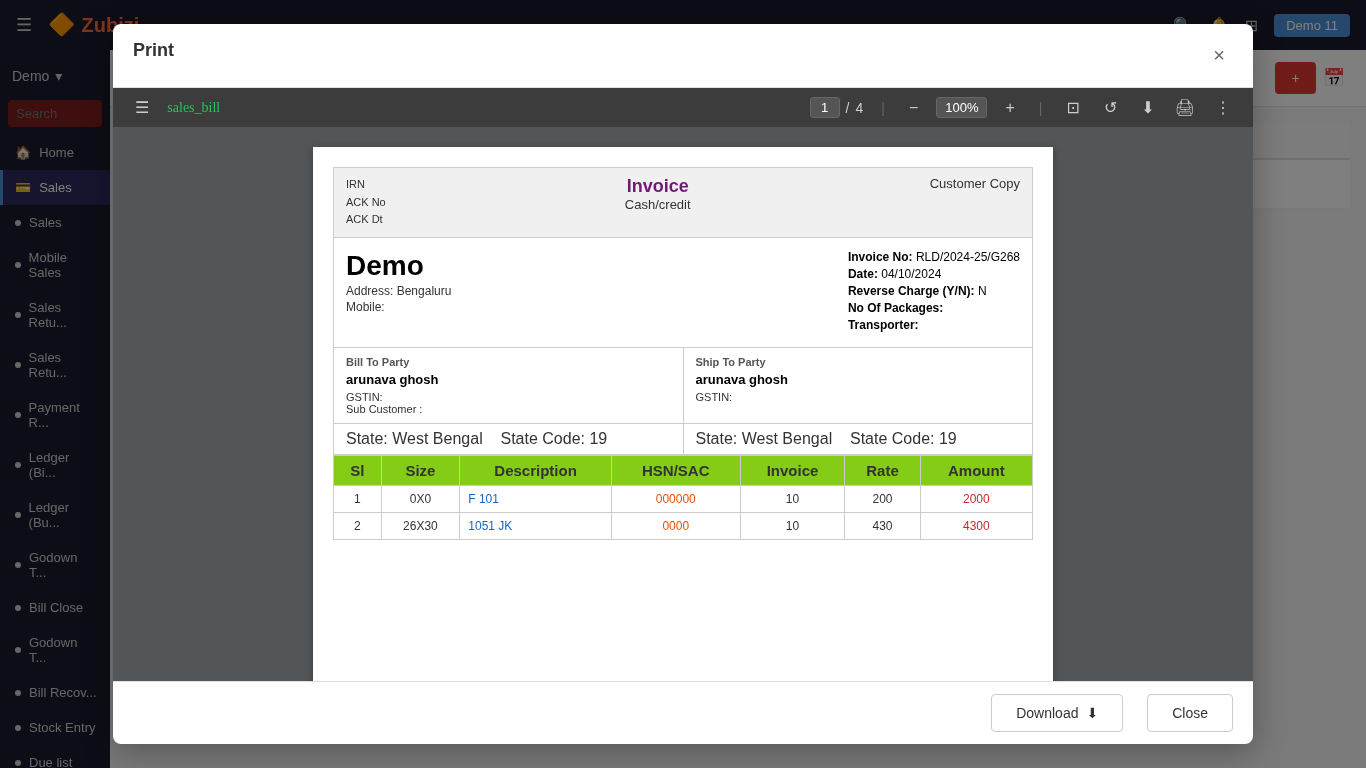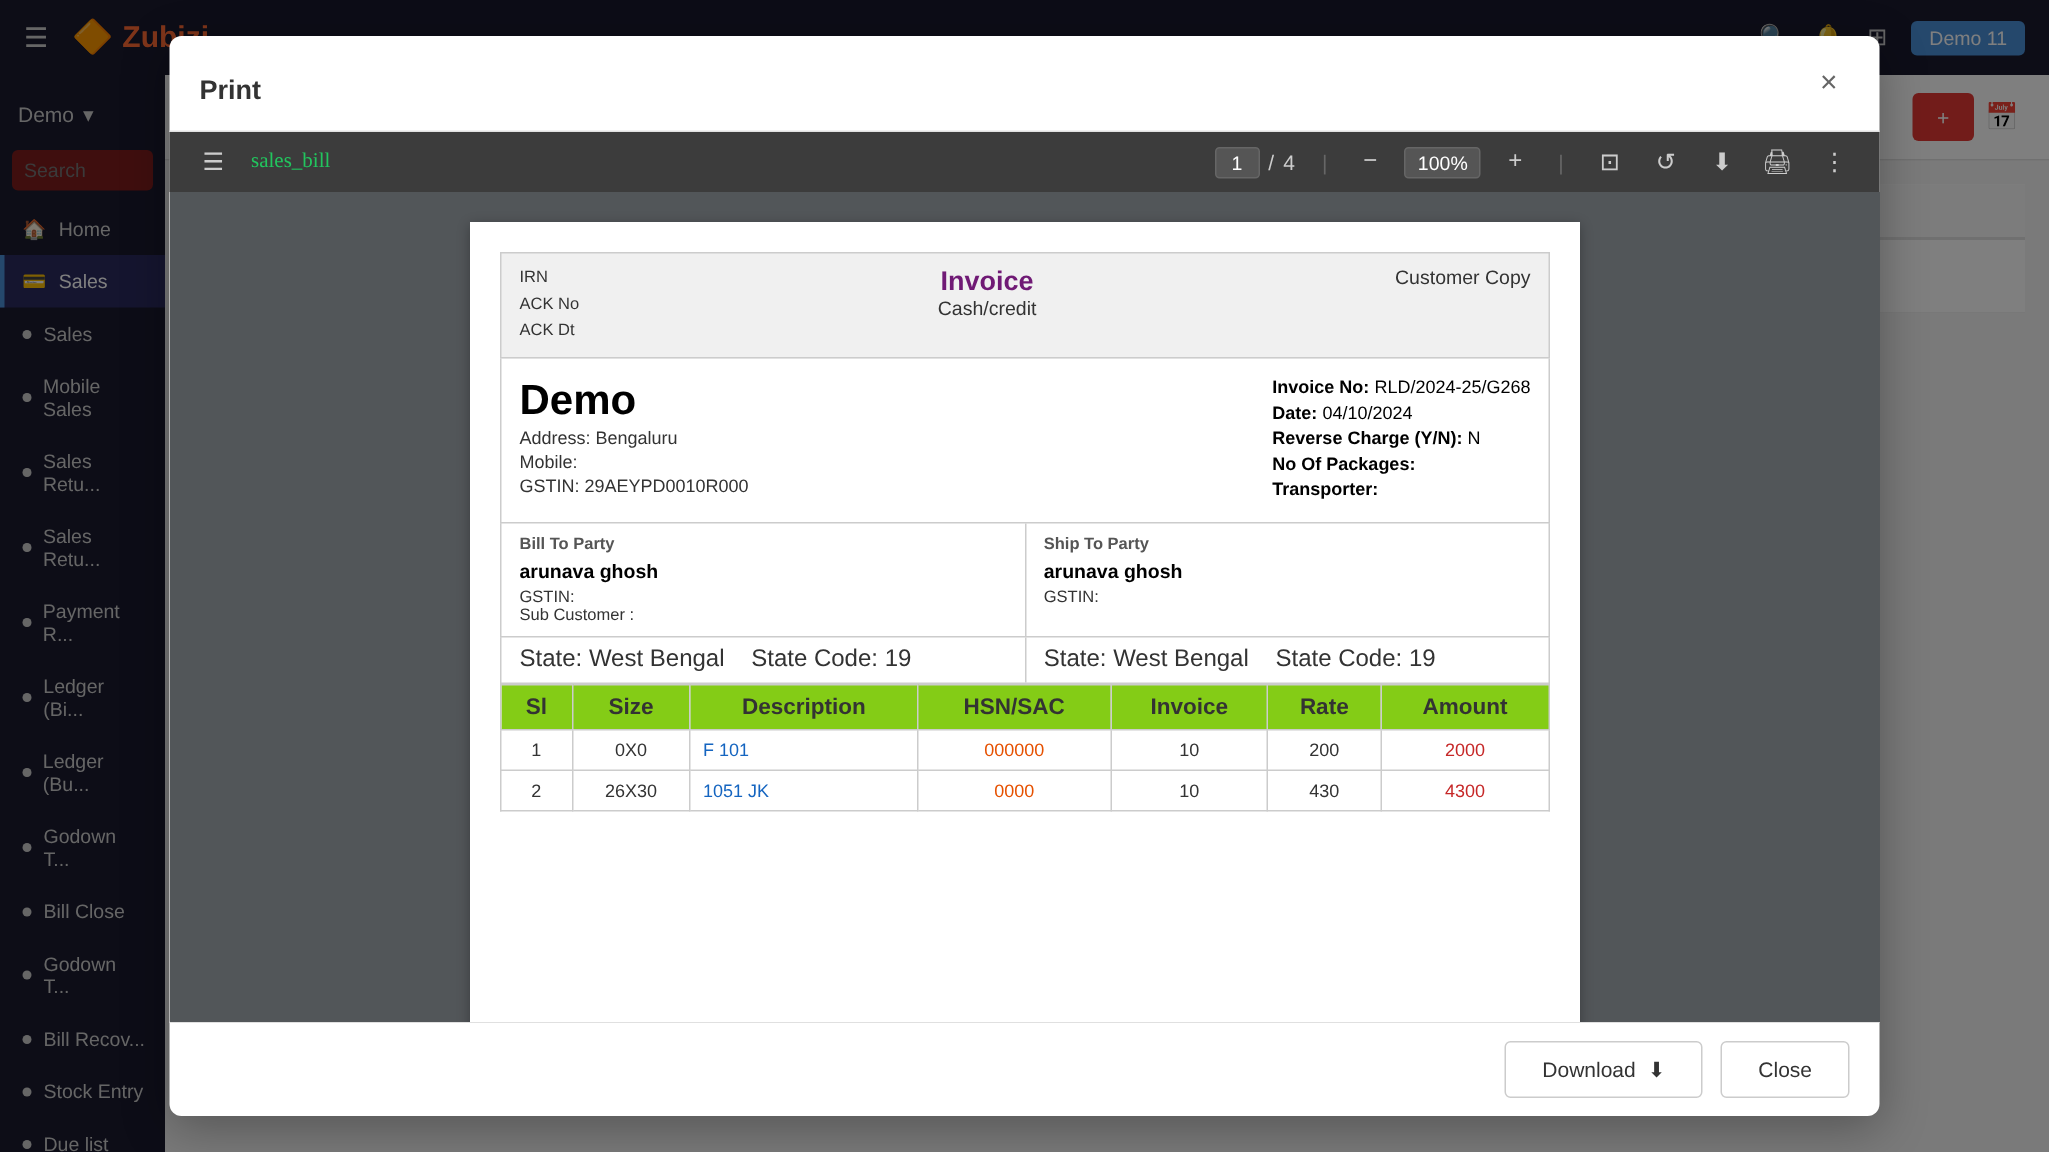--- a/index.html
+++ b/index.html
@@ -73,21 +73,21 @@
       position: absolute; top: 0; left: 0; width: 100%; height: 100%;
       background: rgba(0,0,0,0.5); z-index: 100; display: flex; align-items: center; justify-content: center;
     }
 
     
     .print-modal {
       background: white; border-radius: 8px; width: 1140px; height: 720px;
       display: flex; flex-direction: column; position: relative; box-shadow: 0 8px 32px rgba(0,0,0,0.3);
     }
     .modal-header {
-      padding: 16px 20px; display: flex; align-items: flex-end; justify-content: space-between;
+      padding: 16px 20px; display: flex; align-items: flex-start; justify-content: space-between;
       border-bottom: 1px solid #e0e0e0;
     }
     .modal-title { font-size: 18px; font-weight: 600; color: #333; }
     .modal-close { background: none; border: none; font-size: 20px; cursor: pointer; color: #666; padding: 4px 8px; }
 
     
     .pdf-toolbar {
       background: #3c3c3c; padding: 8px 16px; display: flex; align-items: center; gap: 12px;
       color: #ccc; font-size: 14px;
     }
@@ -164,21 +164,21 @@
     .items-table { width: 100%; border-collapse: collapse; border: 1px solid #ccc; border-top: none; }
     .items-table th { background: #84cc16; border: 1px solid #ccc; padding: 6px 8px; font-size: 15px; font-weight: 600; color: #333; text-align: center; }
     .items-table td { border: 1px solid #ccc; padding: 6px 8px; font-size: 12px; color: #333; text-align: center; }
     .items-table td.desc { text-align: left; color: #1565c0; }
     .items-table td.hsn { color: #e65100; }
     .items-table td.amount { color: #c62828; font-weight: 500; }
     .items-table td.sl { font-weight: 500; }
 
     
     .modal-footer {
-      padding: 12px 20px; display: flex; align-items: center; justify-content: flex-end; gap: 12px;
+      padding: 12px 20px; display: flex; align-items: center; justify-content: flex-end; gap: 24px;
       border-top: 1px solid #e0e0e0;
     }
     .download-btn {
       background: white; border: 1px solid #ccc; color: #333; padding: 10px 24px;
       border-radius: 4px; cursor: pointer; font-size: 14px; display: flex; align-items: center; gap: 8px;
     }
     .close-btn {
       background: white; border: 1px solid #ccc; color: #333; padding: 10px 24px;
       border-radius: 4px; cursor: pointer; font-size: 14px;
     }
@@ -368,21 +368,20 @@
               <div class="subtitle">Cash/credit</div>
             </div>
             <div class="customer-copy">Customer Copy</div>
           </div>
 
           <div class="invoice-company-row">
             <div class="company-info">
               <div class="company-name">Demo</div>
               <div class="company-detail">Address: Bengaluru</div>
               <div class="company-detail">Mobile:</div>
-              <div class="company-detail">GSTIN: 29AEYPD0010R000</div>
             </div>
             <div class="invoice-meta">
               <div class="meta-row">
                 <span class="meta-label">Invoice No:</span>
                 <span>RLD/2024-25/G268</span>
               </div>
               <div class="meta-row">
                 <span class="meta-label">Date:</span>
                 <span>04/10/2024</span>
               </div>

